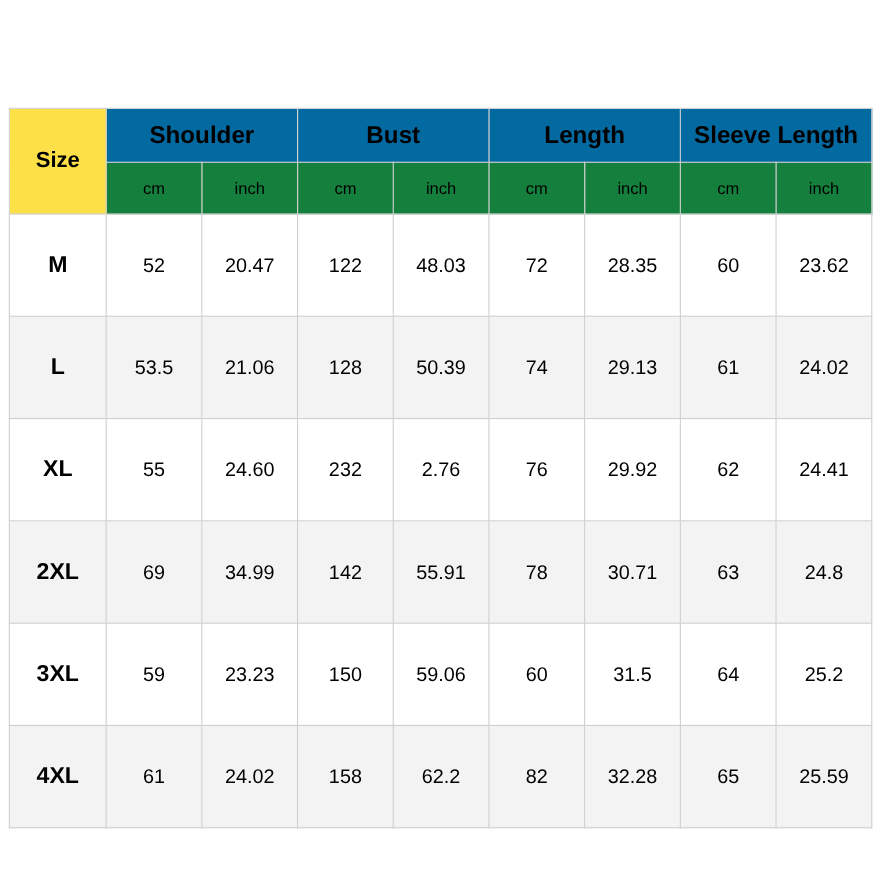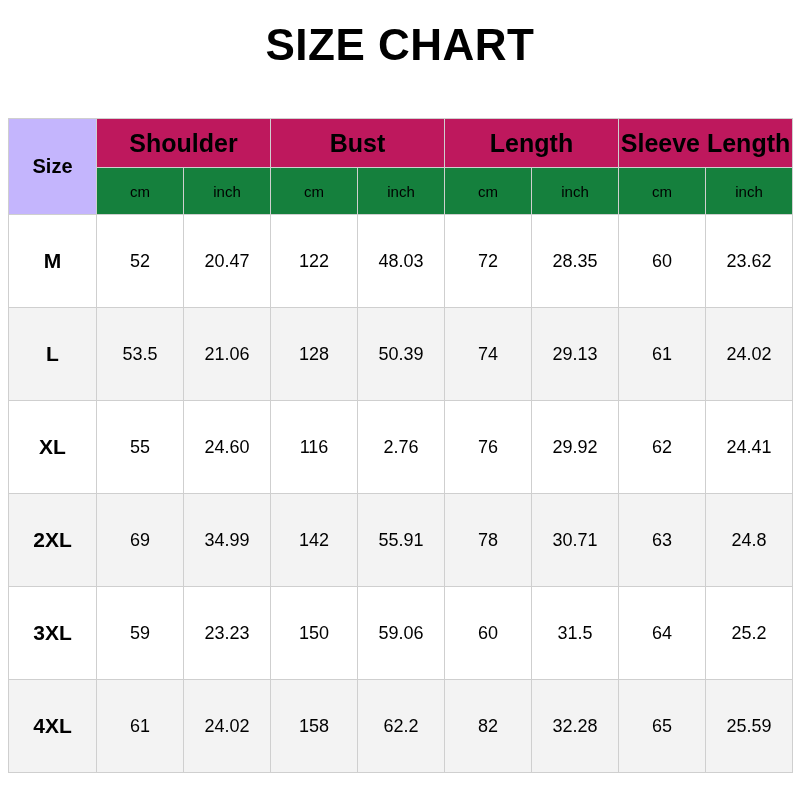--- a/index.html
+++ b/index.html
@@ -42,29 +42,29 @@
   }
   table.size-chart td,
   table.size-chart th {
     border: 1px solid #cfcfcf;
     text-align: center;
     vertical-align: middle;
     font-family: "Liberation Sans", sans-serif;
     color: #000;
   }
   .hdr-group {
-    font-size: 25px;
+    font-size: 22px;
     font-weight: bold;
     height: 46px;
-    background: #be185d;
+    background: #0369a1;
   }
   .hdr-size {
     font-size: 20px;
     font-weight: bold;
-    background: #c4b5fd;
+    background: #fde047;
   }
   .hdr-unit {
     font-size: 15px;
     font-weight: normal;
     height: 44px;
     background: #15803d;
   }
   .row-size {
     font-size: 21px;
     font-weight: bold;
@@ -77,21 +77,20 @@
   tr.odd .cell, tr.odd .row-size { background: #ffffff; }
   tr.even .cell, tr.even .row-size { background: #f3f3f3; }
   .col-size { width: 88px; }
   .col-val { width: 87px; }
 </style>
 </head>
 <body>
 
 <div class="page">
 
-  <div class="chart-title">SIZE CHART</div>
 
   <div class="table-wrap">
     <table class="size-chart">
       <colgroup>
         <col class="col-size">
         <col class="col-val">
           <col class="col-val">
         <col class="col-val">
           <col class="col-val">
         <col class="col-val">
@@ -138,21 +137,21 @@
           <td class="cell">50.39</td>
           <td class="cell">74</td>
           <td class="cell">29.13</td>
           <td class="cell">61</td>
           <td class="cell">24.02</td>
         </tr>
         <tr class="odd">
           <td class="row-size">XL</td>
           <td class="cell">55</td>
           <td class="cell">24.60</td>
-          <td class="cell">116</td>
+          <td class="cell">232</td>
           <td class="cell">2.76</td>
           <td class="cell">76</td>
           <td class="cell">29.92</td>
           <td class="cell">62</td>
           <td class="cell">24.41</td>
         </tr>
         <tr class="even">
           <td class="row-size">2XL</td>
           <td class="cell">69</td>
           <td class="cell">34.99</td>

